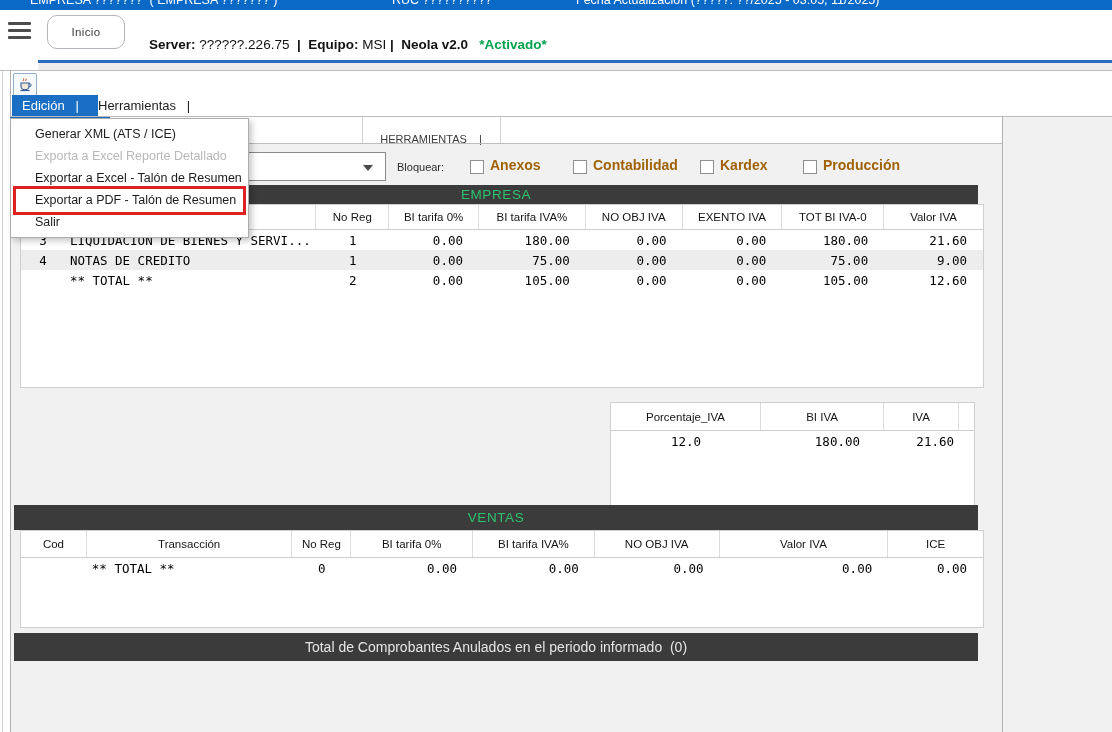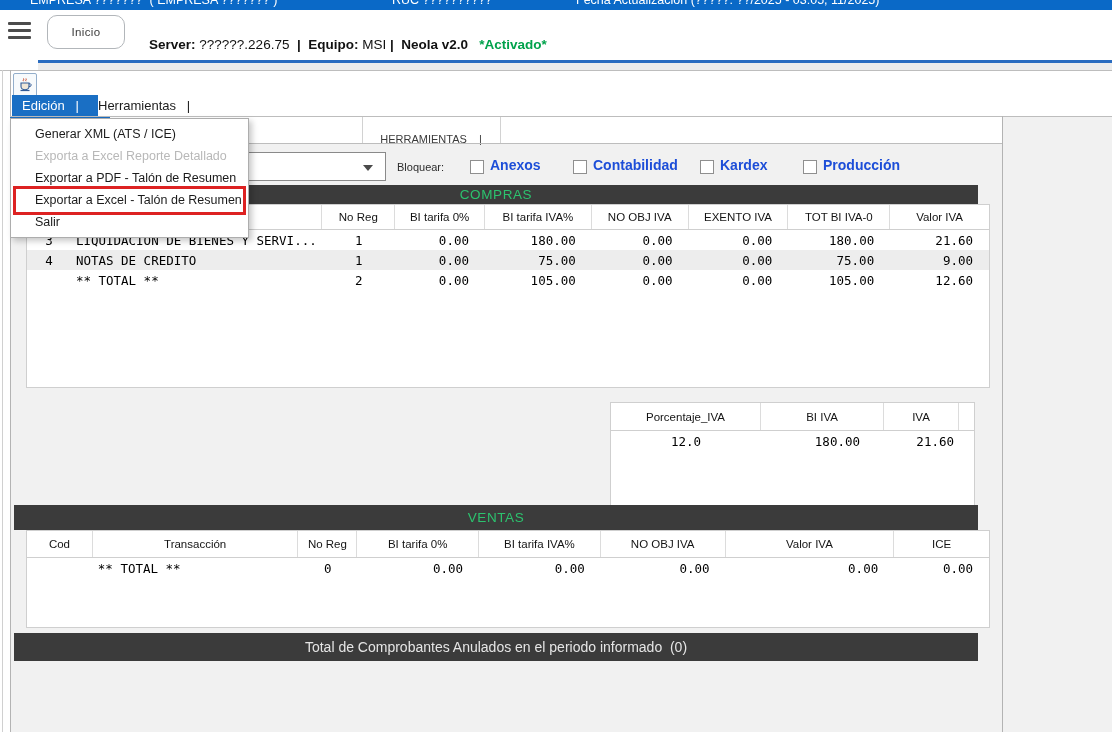--- a/index.html
+++ b/index.html
@@ -47,29 +47,29 @@
 
   
   #combo{left:20px;top:152px;width:366px;height:29px;background:#fff;border:1px solid #8a8a8a;
          box-sizing:border-box;cursor:pointer;}
   #combo-arrow{position:absolute;right:12px;top:12px;width:0;height:0;
                border-left:5px solid transparent;border-right:5px solid transparent;
                border-top:6px solid #4a4a4a;}
   #bloquear-label{left:397px;top:161px;font-size:11px;color:#2c2c2c;}
   .checkbox{top:160px;width:14px;height:14px;background:#fff;border:1px solid #8f8f8f;
             box-sizing:border-box;cursor:pointer;}
-  .cb-label{top:157px;font-size:14px;font-weight:bold;color:#1d4ed8;}
+  .cb-label{top:157px;font-size:14px;font-weight:bold;color:#a16207;}
 
   
   .dark-bar{left:14px;width:964px;background:#3b3b3b;display:flex;align-items:center;justify-content:center;}
   .dark-bar .green{color:#2cc26e;font-size:13.5px;letter-spacing:.6px;}
   .dark-bar .teal{color:#e5e5e5;font-size:14px;white-space:pre;}
 
   
-  .panel{left:26px;width:964px;background:#fff;border:1px solid #cfcfcf;box-sizing:border-box;}
+  .panel{left:20px;width:964px;background:#fff;border:1px solid #cfcfcf;box-sizing:border-box;}
   .thead{display:flex;border-bottom:1px solid #cfcfcf;}
   .hcell{box-sizing:border-box;border-right:1px solid #dcdcdc;display:flex;align-items:center;
          justify-content:center;font-size:11.5px;color:#141414;}
   .hcell:last-child{border-right:none;}
   .trow{display:flex;height:20px;font-family:"DejaVu Sans Mono",monospace;font-size:12.5px;color:#000;cursor:default;}
   .trow.striped{background:#ededed;}
   .tcell{box-sizing:border-box;display:flex;align-items:center;white-space:pre;overflow:hidden;}
   .al{justify-content:flex-start;padding-left:5px;}
   .ac{justify-content:center;}
   .ar{justify-content:flex-end;padding-right:16px;}
@@ -159,21 +159,21 @@
   <div class="abs checkbox" style="left:470px"></div>
   <div class="abs cb-label" style="left:490px">Anexos</div>
   <div class="abs checkbox" style="left:573px"></div>
   <div class="abs cb-label" style="left:593px">Contabilidad</div>
   <div class="abs checkbox" style="left:700px"></div>
   <div class="abs cb-label" style="left:720px">Kardex</div>
   <div class="abs checkbox" style="left:803px"></div>
   <div class="abs cb-label" style="left:823px">Producción</div>
 
   <div class="abs dark-bar" style="top:185px;height:19px">
-    <span class="green">COMPRAS</span>
+    <span class="green">EMPRESA</span>
   </div>
   <div class="abs panel" style="top:204px;height:184px">
     <div class="thead" style="height:24px">
       <div class="hcell cc0">Cod</div>
       <div class="hcell cc1">Transacción</div>
       <div class="hcell cc2">No Reg</div>
       <div class="hcell cc3">BI tarifa 0%</div>
       <div class="hcell cc4">BI tarifa IVA%</div>
       <div class="hcell cc5">NO OBJ IVA</div>
       <div class="hcell cc6">EXENTO IVA</div>
@@ -256,19 +256,19 @@
     </div>
   </div>
 
   <div class="abs dark-bar" style="top:633px;height:28px">
     <span class="teal">Total de Comprobantes Anulados en el periodo informado  (0)</span>
   </div>
 
   <div id="edit-menu" class="abs">
     <div class="menu-item">Generar XML (ATS / ICE)</div>
     <div class="menu-item disabled">Exporta a Excel Reporte Detallado</div>
+    <div class="menu-item">Exportar a Excel - Talón de Resumen</div>
     <div class="menu-item">Exportar a PDF - Talón de Resumen</div>
-    <div class="menu-item">Exportar a Excel - Talón de Resumen</div>
     <div class="menu-item">Salir</div>
     <div id="red-annotation"></div>
   </div>
 
 </div>
 
 </body></html>

